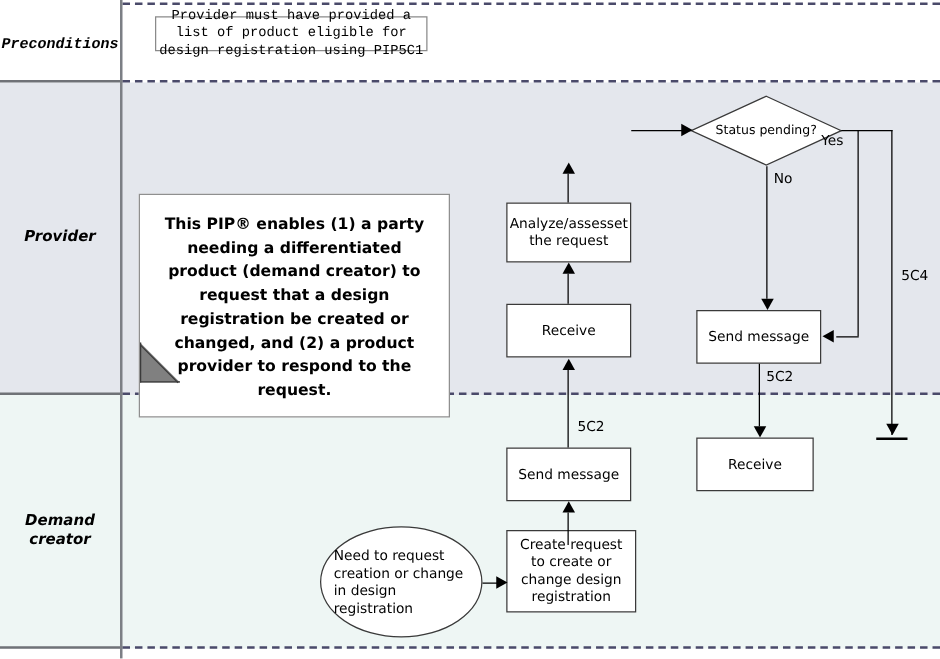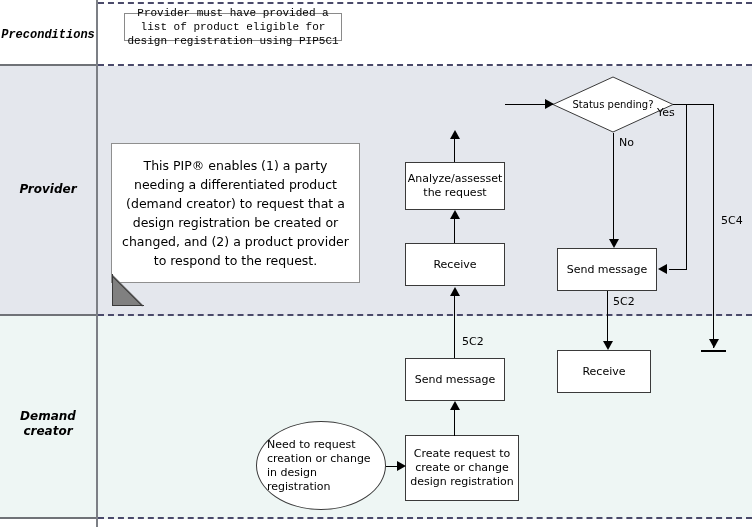--- a/index.html
+++ b/index.html
@@ -240,21 +240,21 @@
 
   <div class="lane-title" style="top:182px;">Provider</div>
 
   <div class="lane-title" style="top:409px;">
     <span>Demand</span><br>
     <span>creator</span>
   </div>
 
   <div class="precond-box" style="left:124px; top:13px; width:218px; height:28px;font-family:Liberation Mono, monospace;">Provider must have provided a list of product eligible for design registration using PIP5C1</div>
 
-  <div class="note-box" style="left:111px; top:143px; width:249px; height:140px;">This PIP® enables (1) a party needing a differentiated product (demand creator) to request that a design registration be created or changed, and (2) a product provider to respond to the request.</div>
+  <div class="note-box" style="left:111px; top:155px; width:249px; height:179px;font-weight:bold;">This PIP® enables (1) a party needing a differentiated product (demand creator) to request that a design registration be created or changed, and (2) a product provider to respond to the request.</div>
   <div class="note-fold" style="left:112px; top:274px;"></div>
   <div style="position:absolute; left:112px; top:274px; width:32px; height:32px; border-left:1px solid #3a3a3a; border-bottom:1px solid #3a3a3a; box-sizing:border-box;"></div>
   <div style="position:absolute; left:112px; top:274px; width:45px; height:45px; overflow:hidden;">
     <div style="position:absolute; left:-1px; top:0px; width:45px; height:1px; background:#3a3a3a; transform:rotate(45deg); transform-origin:0 0;"></div>
   </div>
 
 
   <div class="node" style="left:405px; top:162px; width:100px; height:48px;">Analyze/assesset the request</div>
 
   <div class="node" style="left:405px; top:243px; width:100px; height:43px;">Receive</div>
@@ -263,21 +263,21 @@
     <svg width="122" height="57" viewBox="0 0 122 57" xmlns="http://www.w3.org/2000/svg">
       <polygon points="61,1 121,28.5 61,56 1,28.5" fill="#ffffff" stroke="#3a3a3a" stroke-width="1"></polygon>
     </svg>
     <div class="diamond-label">Status pending?</div>
   </div>
 
   <div class="node" style="left:557px; top:248px; width:100px; height:43px;">Send message</div>
 
   <div class="node" style="left:405px; top:358px; width:100px; height:43px;">Send message</div>
 
-  <div class="node" style="left:405px; top:435px; width:114px; height:66px;">Create request to create or change design registration</div>
+  <div class="node" style="left:405px; top:424px; width:104px; height:66px;">Create request to create or change design registration</div>
 
   <div class="ellipse" style="left:256px; top:421px; width:130px; height:89px; padding:0 10px;">Need to request creation or change in design registration</div>
 
   <div class="node" style="left:557px; top:350px; width:94px; height:43px;">Receive</div>
 
   <div class="hline" style="left:386px; top:466px; width:13px;"></div>
   <div class="arrow-right" style="left:397px; top:461px;"></div>
 
   <div class="vline" style="left:454px; top:410px; height:26px;"></div>
   <div class="arrow-up" style="left:450px; top:401px;"></div>

